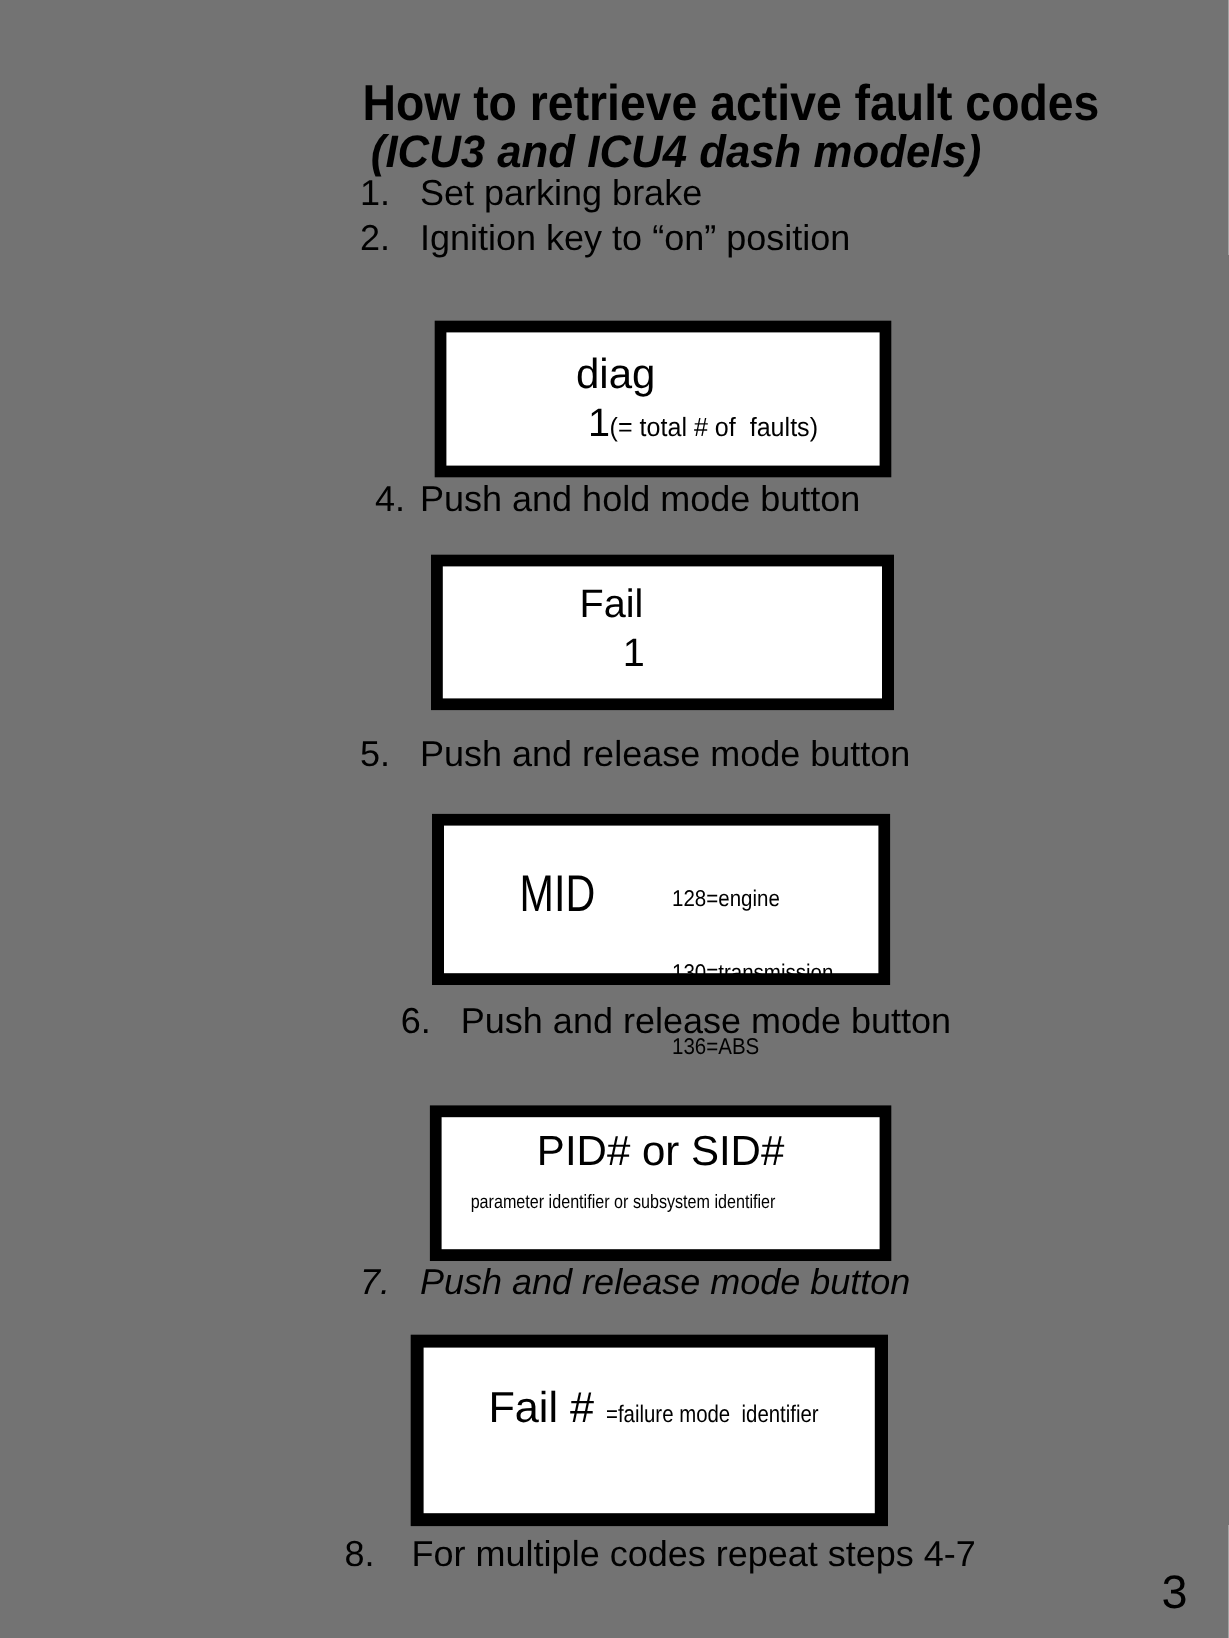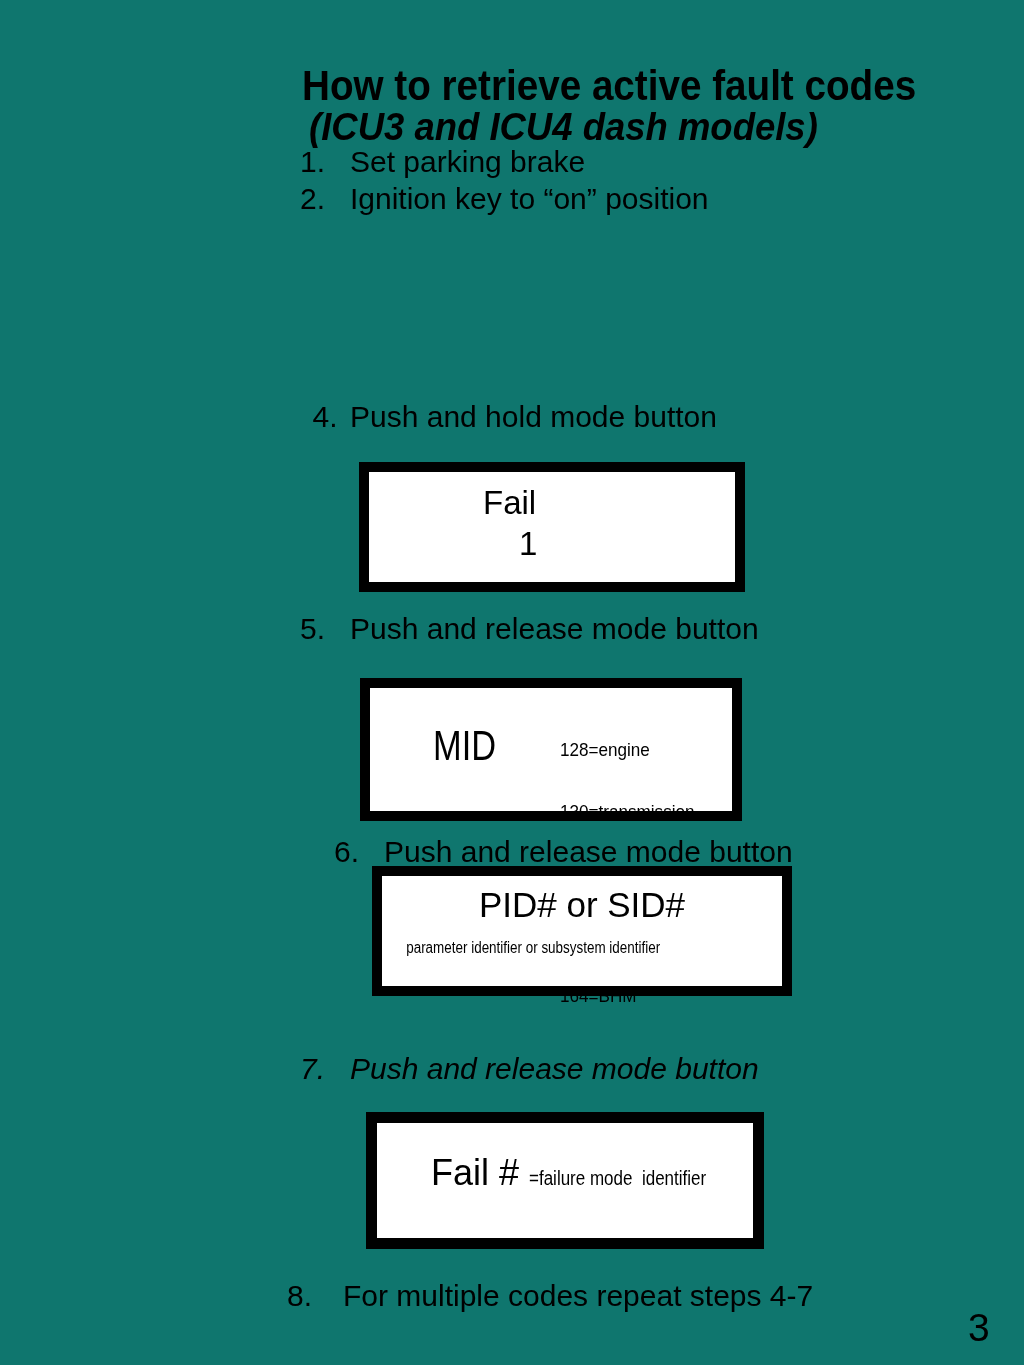--- a/index.html
+++ b/index.html
@@ -1,18 +1,18 @@
 <!DOCTYPE html>
 <html><head>
 <meta charset="utf-8">
 <style>
   html,body { margin:0; padding:0; background:#ffffff; }
   .page {
     position:relative; width:1024px; height:1365px;
-    background:#0f766e; color:#000000; overflow:hidden;
+    background:#737373; color:#000000; overflow:hidden;
     font-family:"Liberation Sans","DejaVu Sans",sans-serif;
   }
   .title {
     position:absolute; left:302px; top:65px; margin:0;
     font-size:42px; font-weight:bold; line-height:1; white-space:nowrap;
     transform:scaleX(0.92); transform-origin:0 0;
   }
   .subtitle {
     position:absolute; left:309px; top:108px; margin:0;
     font-size:38px; font-weight:bold; font-style:italic; line-height:1; white-space:nowrap;
@@ -27,22 +27,22 @@
   .s5 { top:614px; }
   .s6 { top:837px;margin-left:34px; }
   .s7 { top:1054px;font-style:italic; }
   .s8 { top:1281px; left:287px; }
   .s8 .num { width:56px; }
 
   .box { position:absolute; box-sizing:border-box; background:#ffffff; border:10px solid #000000; }
   .box-diag  { left:362px; top:267px;  width:381px; height:131px; }
   .box-fault { left:359px; top:462px;  width:386px; height:130px; }
   .box-mid   { left:360px; top:678px;  width:382px; height:143px;padding-left:24px; }
-  .box-pid   { left:358px; top:866px;  width:420px; height:130px;margin-left:14px; }
-  .box-fail  { left:366px; top:1112px; width:398px; height:137px; border-width:11px; }
+  .box-pid   { left:358px; top:921px;  width:385px; height:130px; }
+  .box-fail  { left:342px; top:1112px; width:398px; height:160px; border-width:11px; }
 
   .diag-word   { position:absolute; left:108px; top:17px; font-size:35px; line-height:1; }
   .diag-line2  { position:absolute; left:118px; top:58px; font-size:33px; line-height:1; white-space:pre; }
   .diag-ann    { font-size:22px; white-space:pre; display:inline-block;
                  transform:scaleX(0.95); transform-origin:0 100%; }
 
   .fault-word  { position:absolute; left:114px; top:14px; font-size:33px; line-height:1; }
   .fault-num   { position:absolute; left:150px; top:55px; font-size:33px; line-height:1; }
 
   .mid-word    { position:absolute; left:63px;  top:36px; font-size:43px; line-height:1;
@@ -71,20 +71,24 @@
   <h1 class="title">How to retrieve active fault codes</h1>
   <h2 class="subtitle">(ICU3 and ICU4 dash models)</h2>
 
   <div class="step s1">
     <span class="num">1.</span><span class="txt">Set parking brake</span>
   </div>
   <div class="step s2">
     <span class="num">2.</span><span class="txt">Ignition key to “on” position</span>
   </div>
 
+  <div class="box box-diag">
+    <div class="diag-word">diag</div>
+    <div class="diag-line2"><span>1</span><span class="diag-ann">(= total # of  faults)</span></div>
+  </div>
 
   <div class="step s4">
     <span class="num">4.</span><span class="txt">Push and hold mode button</span>
   </div>
 
   <div class="box box-fault">
     <div class="fault-word">Fail</div>
     <div class="fault-num">1</div>
   </div>
 

